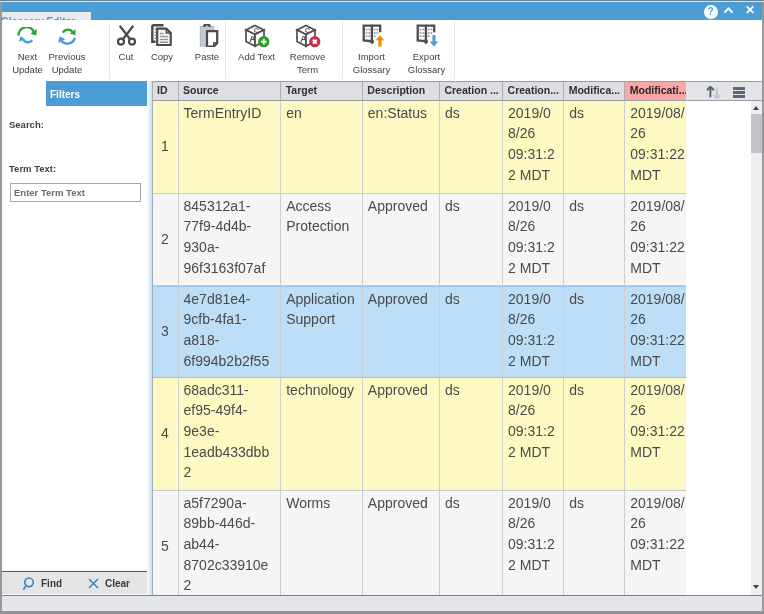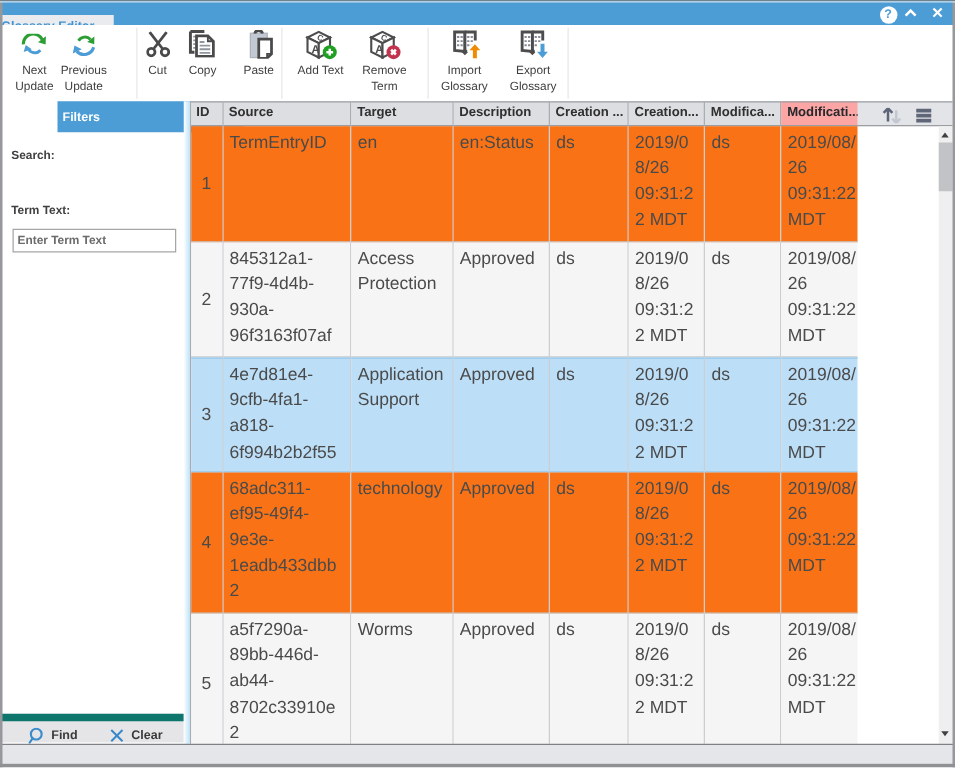--- a/index.html
+++ b/index.html
@@ -25,38 +25,38 @@
   color:#fff; font-weight:bold; font-size:10px; line-height:27.5px; padding-left:4px;margin-left:45px; }
 #fbody { left:1px; top:105.5px; width:145.5px; height:466px; background:#fff;font-weight:bold; }
 .flabel { position:absolute; left:8px; font-size:9.5px; color:#3f3f3f; }
 #fsel { position:absolute; left:9px; top:33px; width:130px; height:18.5px; border:1px solid #919191;
   background:#fff; font-size:9.5px; color:#2d2d2d; line-height:17px; padding-left:3.5px; }
 #fsel .arr { position:absolute; right:8px; top:7px; width:0; height:0;
   border-left:3.5px solid transparent; border-right:3.5px solid transparent; border-top:4.5px solid #555; }
 #finp { position:absolute; left:9px; top:77px; width:130.5px; height:19px; border:1px solid #a6a6a6;
   background:#fff; font-size:9.5px; color:#6a6a6a; line-height:18px; padding-left:3px; }
 #fbar { left:1px; top:571.4px; width:145.5px; height:23.1px; background:#e5e5e7;
-  border-top:6px solid #0f766e; }
+  border-top:1px solid #0f766e; }
 .fbtn { position:absolute; top:0; height:23px; display:flex; align-items:center; gap:6px;
   font-size:10px; font-weight:bold; color:#3a3a3a; }
 
 #split { left:146.5px; top:81px; width:5px; height:513.5px; background:linear-gradient(to right,#fdfeff,#bfe2f7); }
 
 #hdrstrip { left:151.5px; top:80.5px; width:610.5px; height:20px; background:#e2e4e8;
   border-top:1px solid #9a9ea3; border-bottom:1px solid #9a9ea3; }
 #tblwrap { left:151.5px; top:80.5px; width:534px; height:514px; overflow:hidden; }
 table { border-collapse:separate; border-spacing:0; table-layout:fixed; width:597px; border-left:1px solid #a8abaf; }
 th { background:#dcdee2; color:#303030; font-size:10.5px; font-weight:bold; text-align:left;
   height:20px; padding:0 0 1px 4.5px; vertical-align:middle; border-top:1px solid #9a9ea3; border-bottom:1px solid #9a9ea3;
   border-right:1px solid #aaadb2; white-space:nowrap; overflow:hidden; }
 th.sorted { background:#fca5a5; color:#26282c; }
 th.last { border-right:none; background:#e2e4e8; }
 td { font-size:14px; line-height:20.7px; color:#4a4a4a; vertical-align:top; text-align:left;
   padding:2px 5px 4px 5px; border-right:1px solid #ccced1; border-bottom:1px solid #c6c9cc;
-  overflow-wrap:break-word; overflow:hidden; background:#f97316; }
+  overflow-wrap:break-word; overflow:hidden; background:#fef9c3; }
 td.id { text-align:center; vertical-align:middle; padding:0 0 0 0; }
 tr.alt td { background:#f5f5f6; }
 tr.sel td { background:#bcdef7; border-top:1px solid #96c7eb; border-bottom-color:#96c7eb;margin-top:42px; }
 
 #hsort { left:704px; top:85.5px; }
 #hmenu { left:732.5px; top:87px; width:12px; height:12px; }
 #hmenu div { height:3px; background:#5f6678; margin-bottom:1px; }
 
 #vsb { left:750.5px; top:100.5px; width:11.5px; height:494px; background:#efefef; }
 #vsb .thumb { position:absolute; left:0; top:13px; width:11.5px; height:39px; background:#c1c3c6; }

